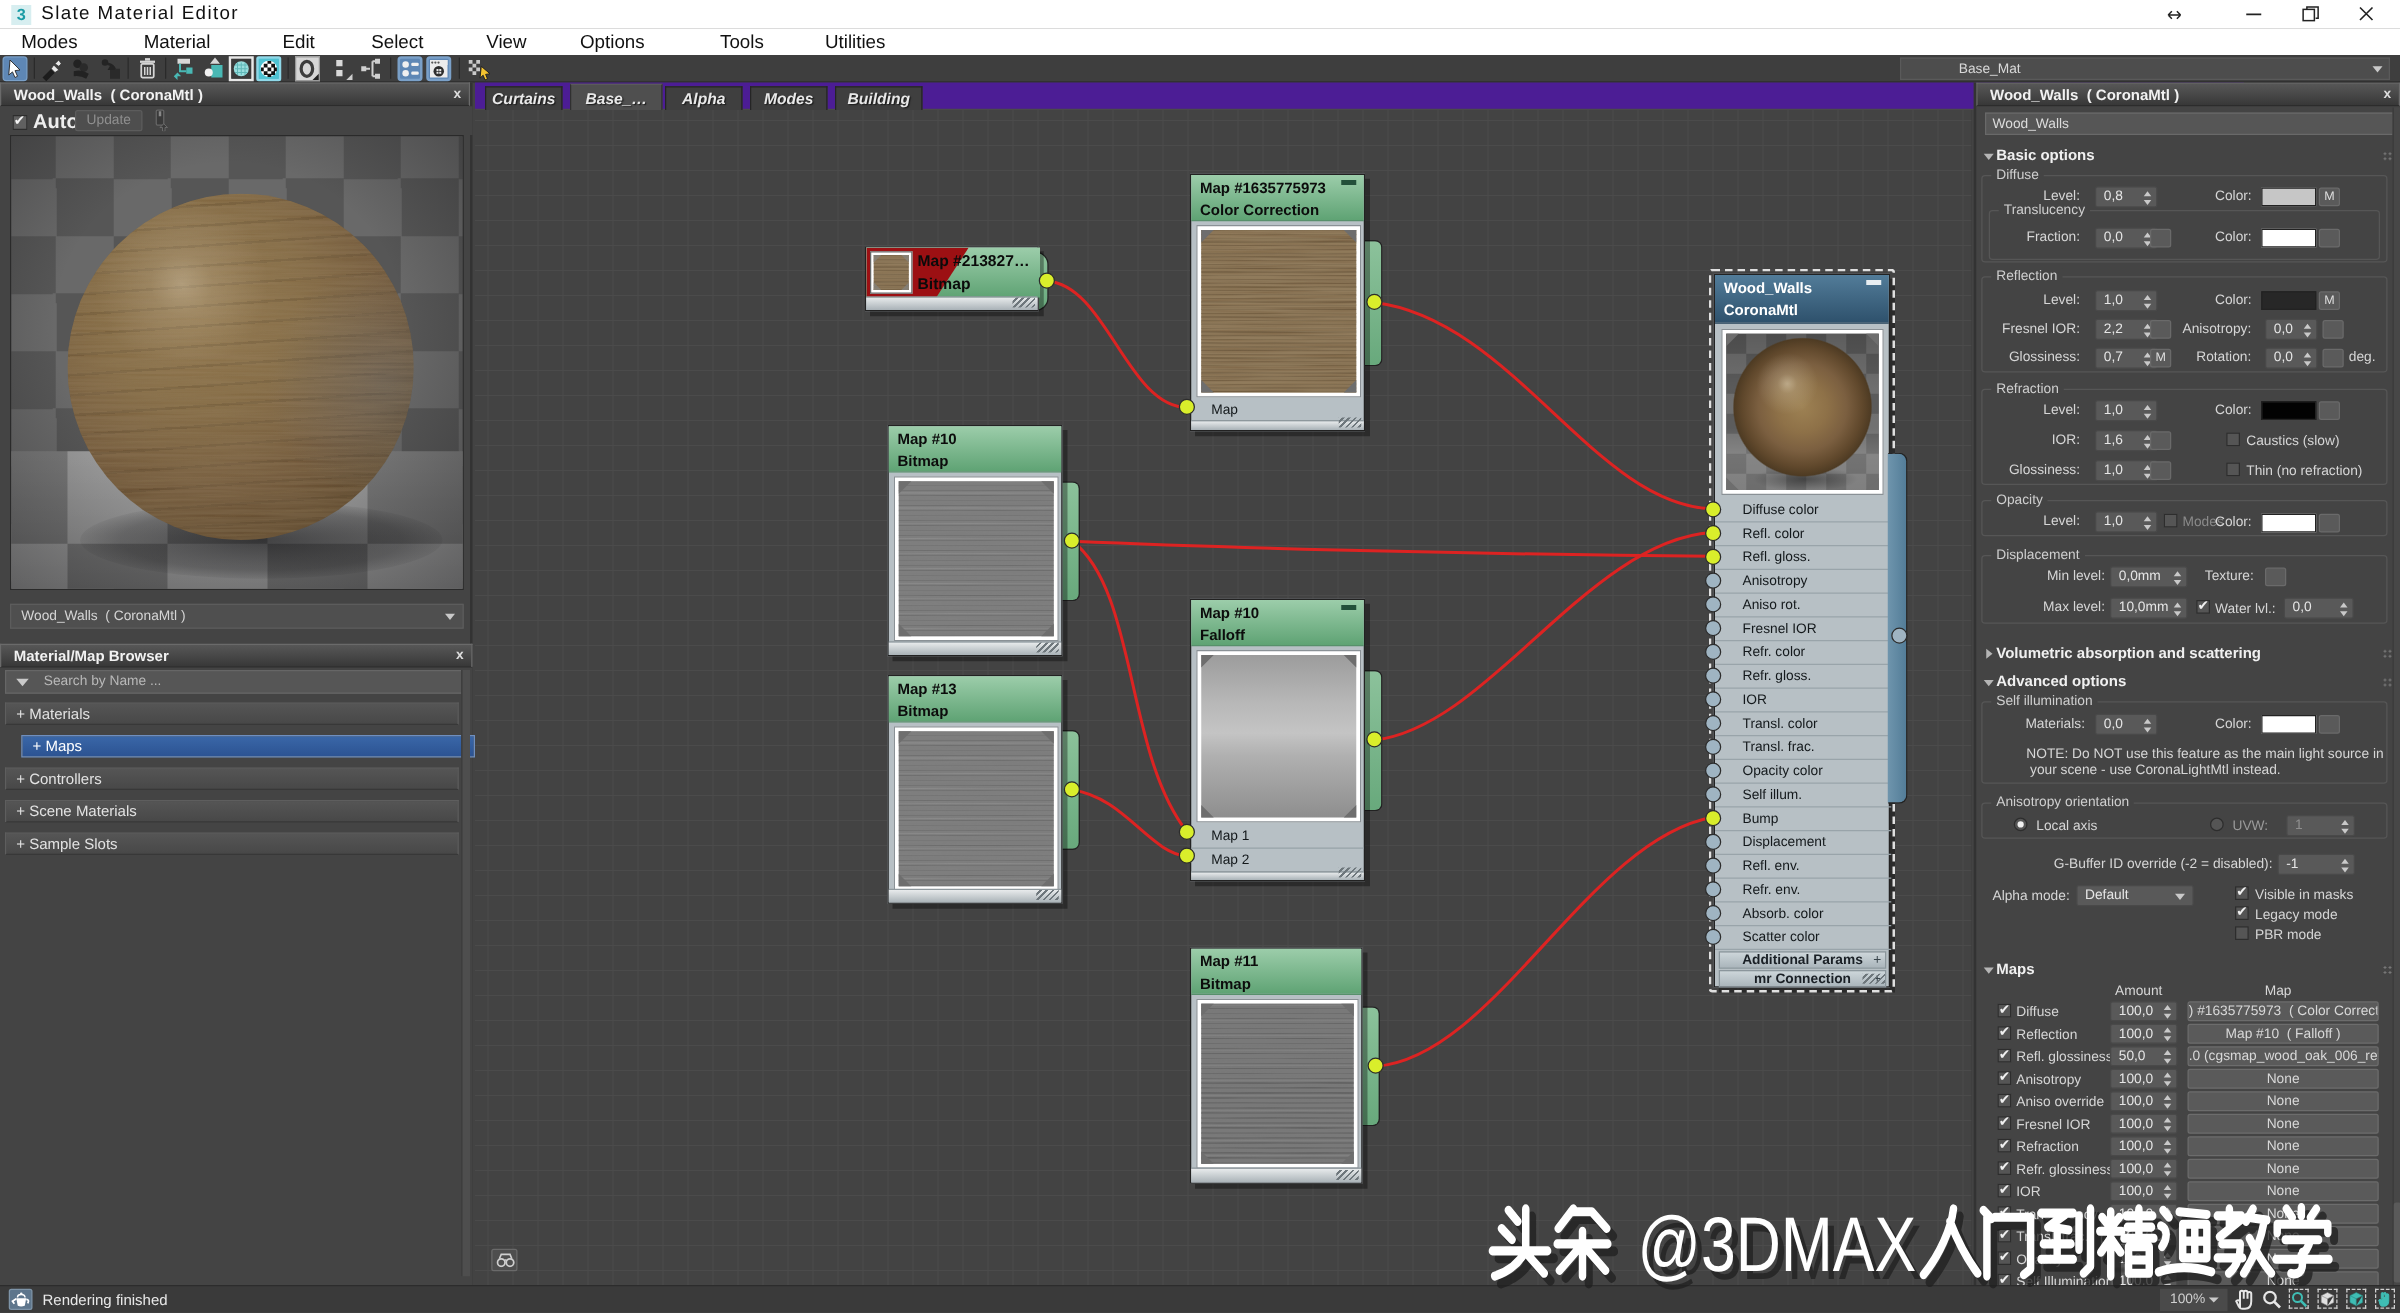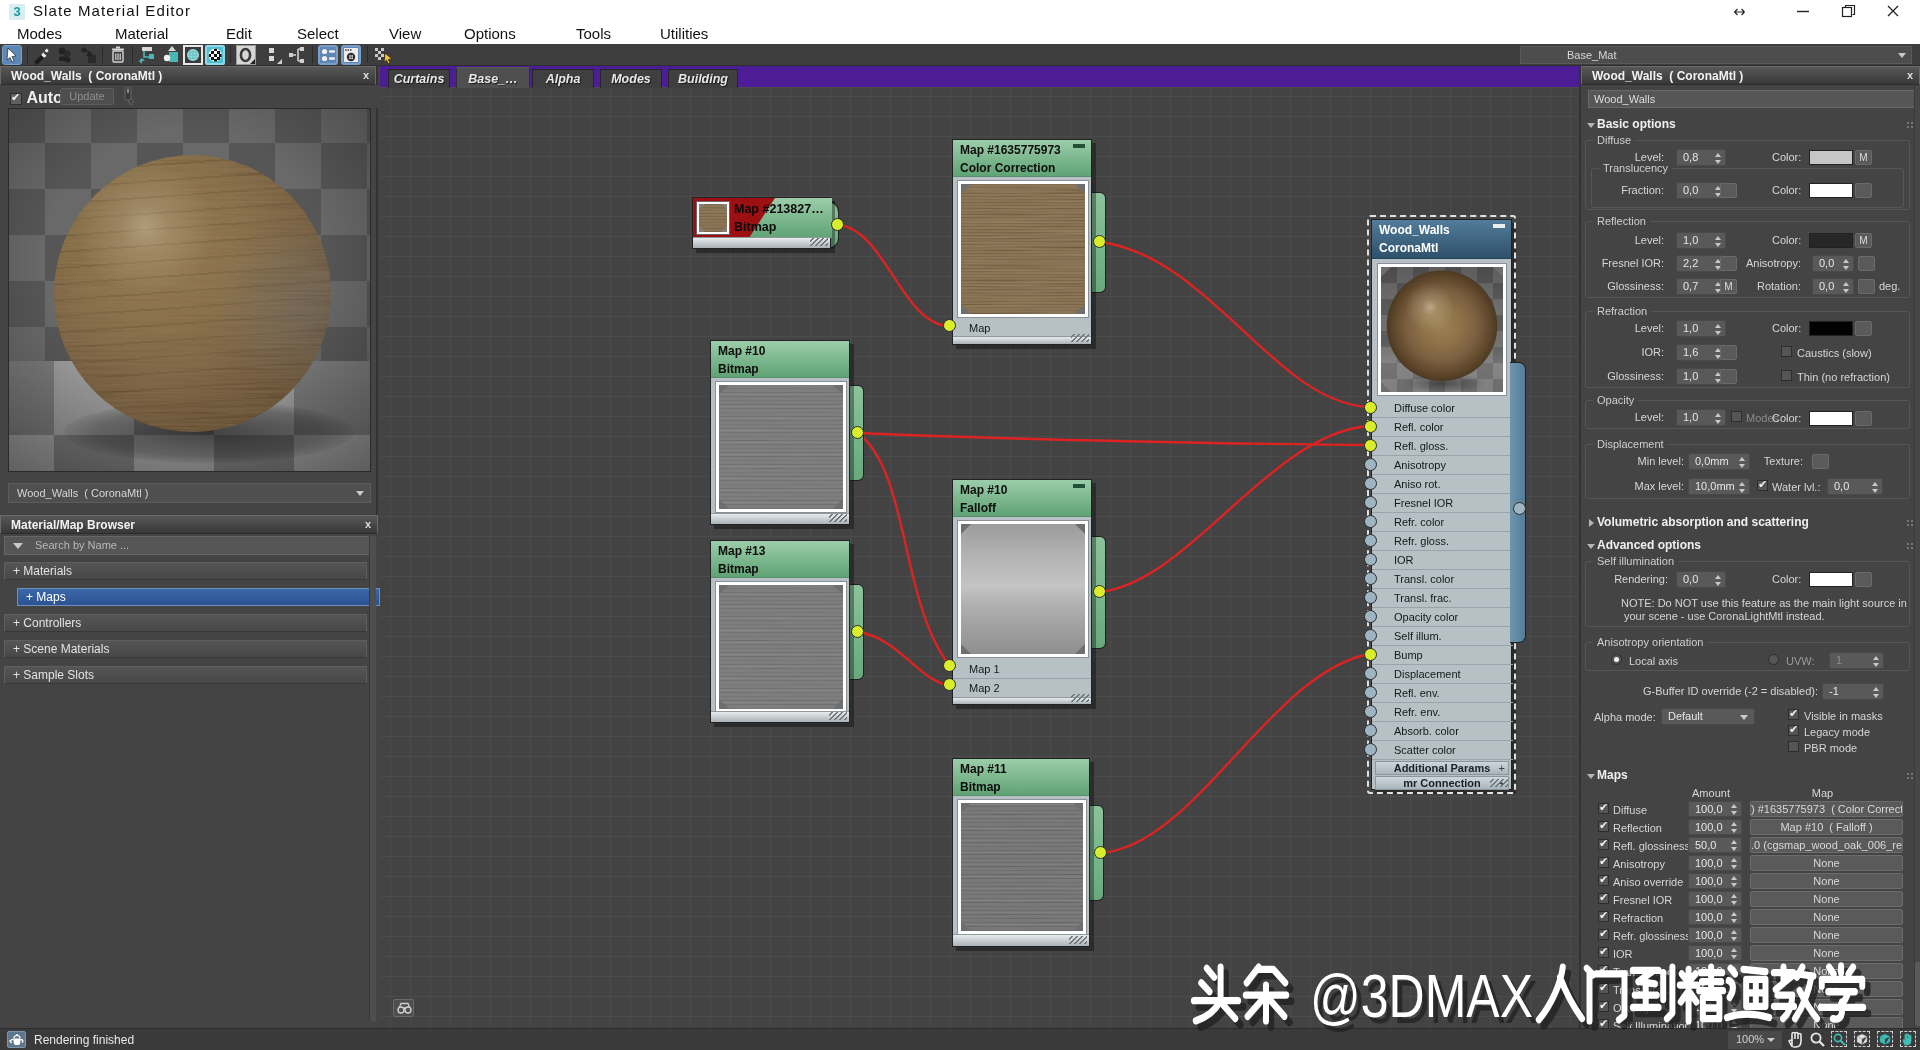--- a/index.html
+++ b/index.html
@@ -612,21 +612,21 @@
     <div class="lbl" style="left:0px; top:414px; width:103px; text-align:right;">Max level:</div>
     <div class="spin" style="left:107px; top:412px; width:62px;">10,0mm<span class="ar"></span></div>
     <div class="chk on" style="left:176px; top:414px;"></div>
     <div class="lbl" style="left:191px; top:415px;">Water lvl.:</div>
     <div class="spin" style="left:246px; top:412px; width:56px;">0,0<span class="ar"></span></div>
     <div class="rollout closed" style="top:449px;">Volumetric absorption and scattering<div class="rgrip"></div></div>
     <div class="rollout" style="top:472px;">Advanced options<div class="rgrip"></div></div>
     <div class="grp" style="left:4px; top:495px; width:325px; height:66px;">
         <div class="glabel">Self illumination</div>
       </div>
-    <div class="lbl" style="left:0px; top:507px; width:87px; text-align:right;">Rendering:</div>
+    <div class="lbl" style="left:0px; top:507px; width:87px; text-align:right;">Materials:</div>
     <div class="spin" style="left:95px; top:505px; width:50px;">0,0<span class="ar"></span></div>
     <div class="lbl" style="left:191px; top:507px;">Color:</div>
     <div class="swatch" style="left:228px; top:506px; width:44px; background:#fff;"></div>
     <div class="mbtn" style="left:274px; top:506px;"></div>
     <div class="lbl" style="left:40px; top:531px;">NOTE: Do NOT use this feature as the main light source in</div>
     <div class="lbl" style="left:43px; top:544px;">your scene - use CoronaLightMtl instead.</div>
     <div class="grp" style="left:4px; top:576px; width:325px; height:29px;">
         <div class="glabel">Anisotropy orientation</div>
       </div>
     <div class="radio on" style="left:30px; top:588px;"></div>

